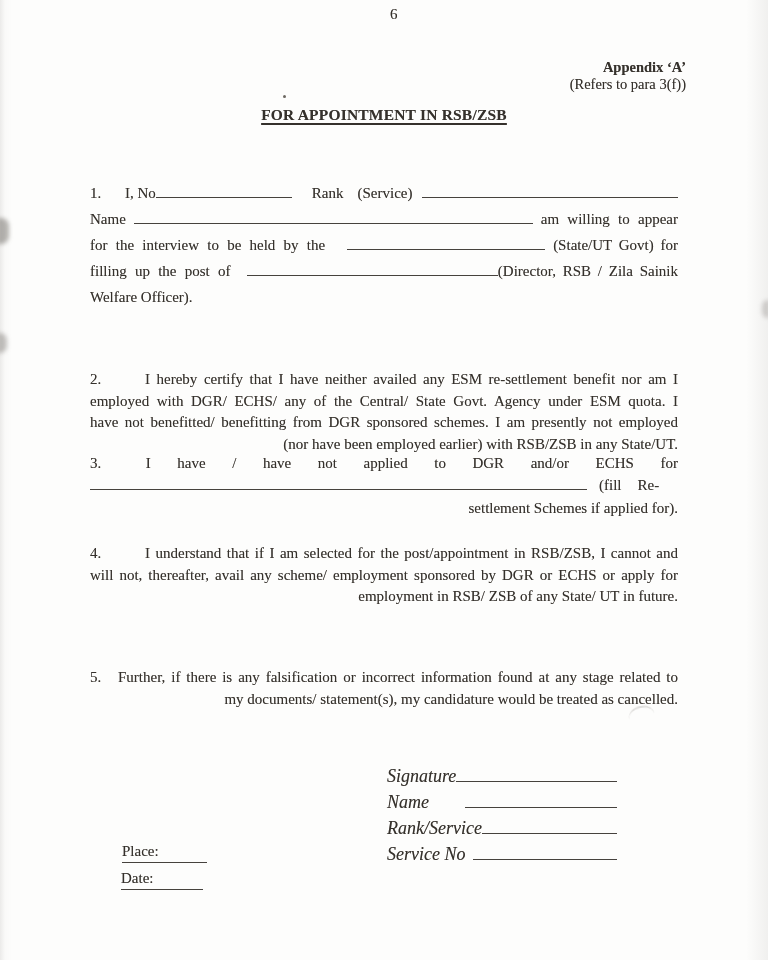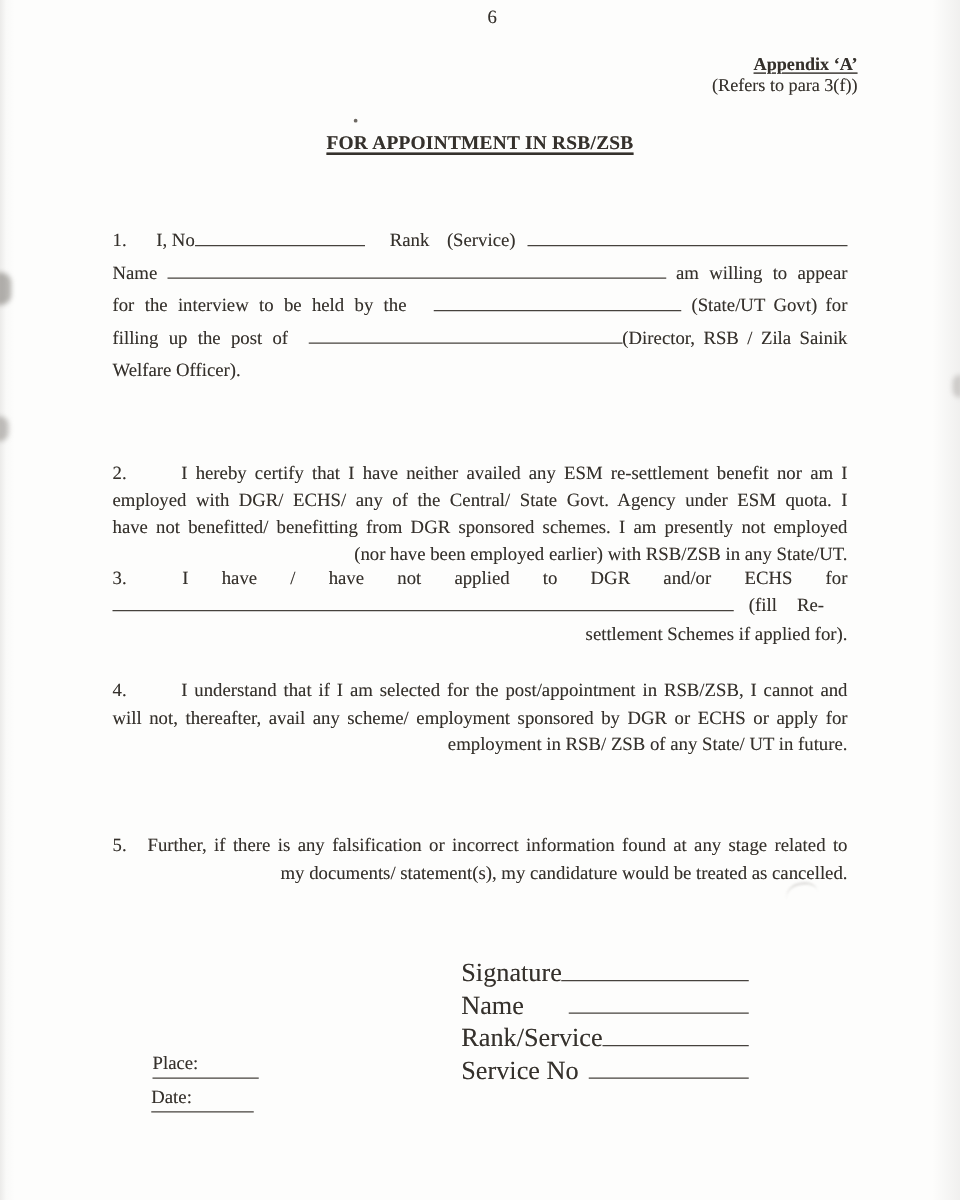--- a/index.html
+++ b/index.html
@@ -12,21 +12,21 @@
   }
   .page::before {
     content:""; position:absolute; inset:0; pointer-events:none;
     background:
       linear-gradient(90deg, rgba(80,75,70,0.10) 0px, rgba(80,75,70,0.02) 5px, rgba(0,0,0,0) 12px),
       linear-gradient(270deg, rgba(90,85,80,0.08) 0px, rgba(0,0,0,0) 22px);
   }
   .abs { position:absolute; }
   .pagenum { left:390px; top:6px; font-size:15px; }
   .appendix { right:82px; top:44px; text-align:right; font-size:14.5px; line-height:17px; }
-  .appendix .ttl { font-weight:bold; text-decoration:underline; text-decoration-thickness:1.4px; text-underline-offset:2px; }
+  .appendix .ttl { font-weight:bold; text-decoration-thickness:1.4px; text-underline-offset:2px;margin-top:15px; }
   .doc-title { left:0; right:0; top:106px; text-align:center; font-weight:bold; font-size:15.5px; line-height:17.5px; letter-spacing:0.2px; }
   .doc-title .t-line { text-decoration:underline; text-decoration-thickness:1.5px; text-underline-offset:2.5px; }
   .dot { left:283px; top:95px; width:3px; height:3px; background:#6d6archive762;background:#6d6862; border-radius:50%; }
 
   .para { font-size:15px; }
   .p1 { left:90px; top:185px; width:588px; }
   .p1 .row { height:26px; }
   .row { display:flex; align-items:baseline; }
   .num { display:inline-block; }
   .w35 { width:35px; } .w55 { width:55px; } .w28 { width:28px; }
@@ -41,21 +41,21 @@
   .jline { text-align:justify; text-align-last:justify; }
   .lline { text-align:right; }
   .p2 { left:90px; top:348px; width:588px; }
   .p3 { left:90px; top:455px; width:588px; }
   .p3 .row { height:21.5px; }
   .p3 .spread { justify-content:space-between; }
   .p3 .lline { line-height:21.5px; }
   .p4 { left:90px; top:522px; width:588px; }
   .p5 { left:90px; top:646px; width:588px; }
 
-  .sig { left:369px; top:766px; width:230px; font-size:21px; }
+  .sig { left:387px; top:766px; width:230px; font-size:18px;font-style:italic; }
   .sig .row { height:26px; }
   .pd { left:113px; top:843px; font-size:15px; }
   .pd .row { height:27px;flex-direction:column; }
 
   .artifact { position:absolute; pointer-events:none; }
   .a-left1 { left:-3px; top:218px; width:12px; height:26px; background:rgba(95,90,84,0.45); border-radius:0 8px 8px 0; filter:blur(2px); }
   .a-left2 { left:-3px; top:333px; width:10px; height:20px; background:rgba(105,100,94,0.38); border-radius:0 7px 7px 0; filter:blur(2px); }
   .a-right1 { right:-2px; top:300px; width:8px; height:18px; background:rgba(120,114,108,0.30); border-radius:6px 0 0 6px; filter:blur(2px); }
   .a-mark { left:628px; top:706px; width:26px; height:10px; border-top:2px solid rgba(90,85,80,0.18); border-radius:50% 40% 0 0 / 100% 80% 0 0; transform:rotate(-8deg); filter:blur(0.7px); }
 </style>

